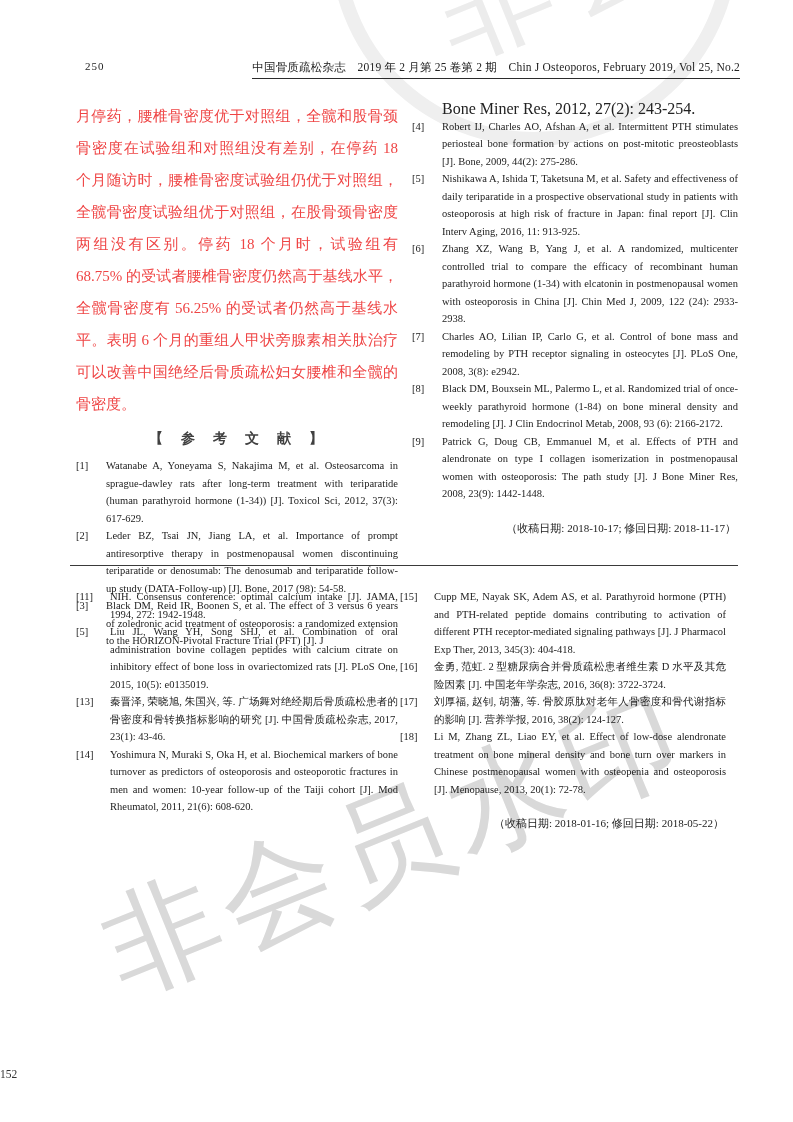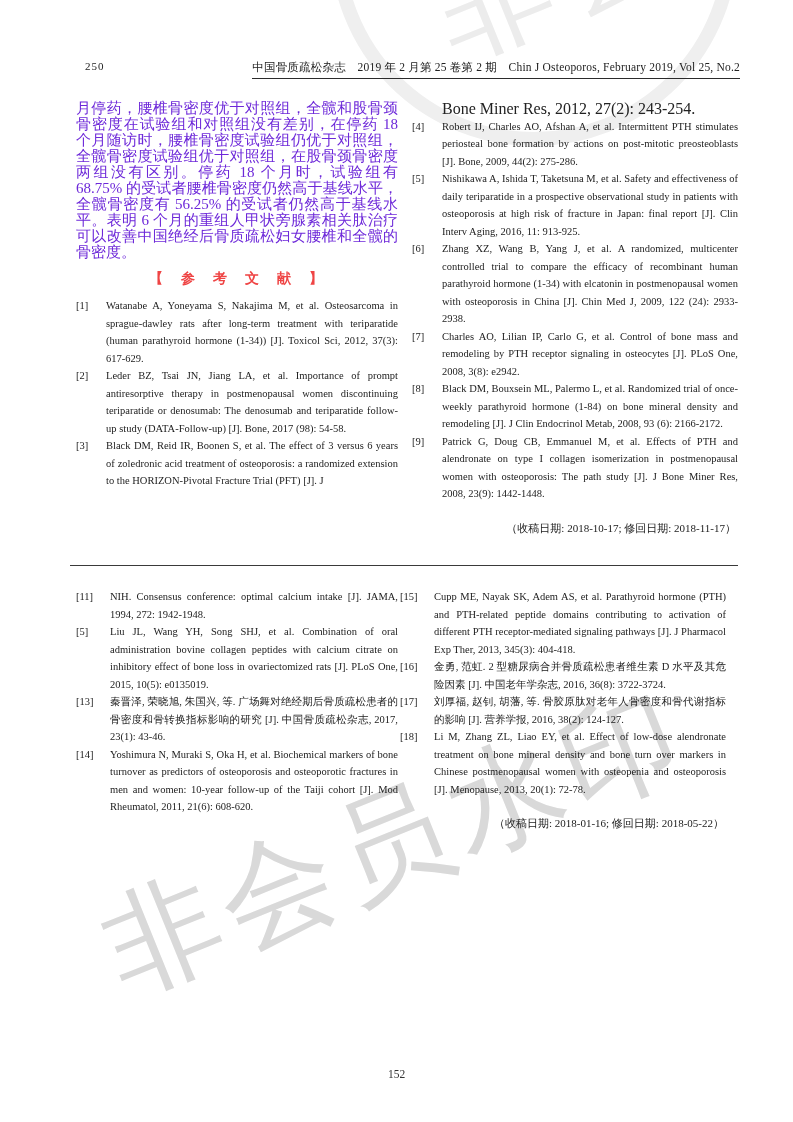--- a/index.html
+++ b/index.html
@@ -18,38 +18,38 @@
     font-size:11.5px;letter-spacing:.2px;
     padding-bottom:3px;border-bottom:1.5px solid #2b2b2b;
   }
   
   .col{position:absolute;width:322px;}
   .col-tl{left:76px;top:100px;}
   .col-tr{left:412px;top:100px;width:326px;}
   .col-bl{left:76px;top:588px;}
   .col-br{left:400px;top:588px;width:326px;}
   .para{
-    font-size:15px;line-height:16px;text-align:justify;
-    color:#6d28d9;
+    font-size:15px;line-height:32px;text-align:justify;
+    color:#ef4444;
   }
   .refs-heading{
     text-align:center;font-weight:bold;font-size:14px;
-    margin:10px 0 9px 0;letter-spacing:2px;color:#ef4444;
+    margin:10px 0 9px 0;letter-spacing:2px;color:#404040;
   }
   .ref{display:flex;font-size:10.5px;line-height:17.5px;margin:0;}
   .ref-label{flex:none;width:30px;}
   .ref-wide .ref-label{width:34px;}
   .ref-text{flex:1;text-align:justify;}
   .carryover{font-size:16px;line-height:17.5px;margin-left:30px;text-align:justify;}
   .dates{font-size:11px;line-height:18px;text-align:right;margin-top:16px;padding-right:2px;}
   .cont-note{font-size:14.5px;margin:0 0 8px 0;color:#1e1e1e;}
   
   .divider{position:absolute;left:70px;top:565px;width:668px;border-top:1.5px solid #3a3a3a;}
   
-  .footer-pageno{position:absolute;left:0;top:1068px;width:100%;text-align:center;font-size:11.5px;color:#333;}
+  .footer-pageno{position:absolute;left:0;top:1068px;width:100%;text-align:left;font-size:11.5px;color:#333;}
   
   .wm{
     position:absolute;white-space:nowrap;pointer-events:none;
     font-size:115px;letter-spacing:8px;
     transform:rotate(-22deg);transform-origin:left center;
     font-family:"Liberation Serif","DejaVu Serif",serif;
   }
   .wm-main{left:110px;top:880px;color:#d9d9d9;}
   .wm-top{left:440px;top:-55px;color:#ececec;}
   .wm-circle{

